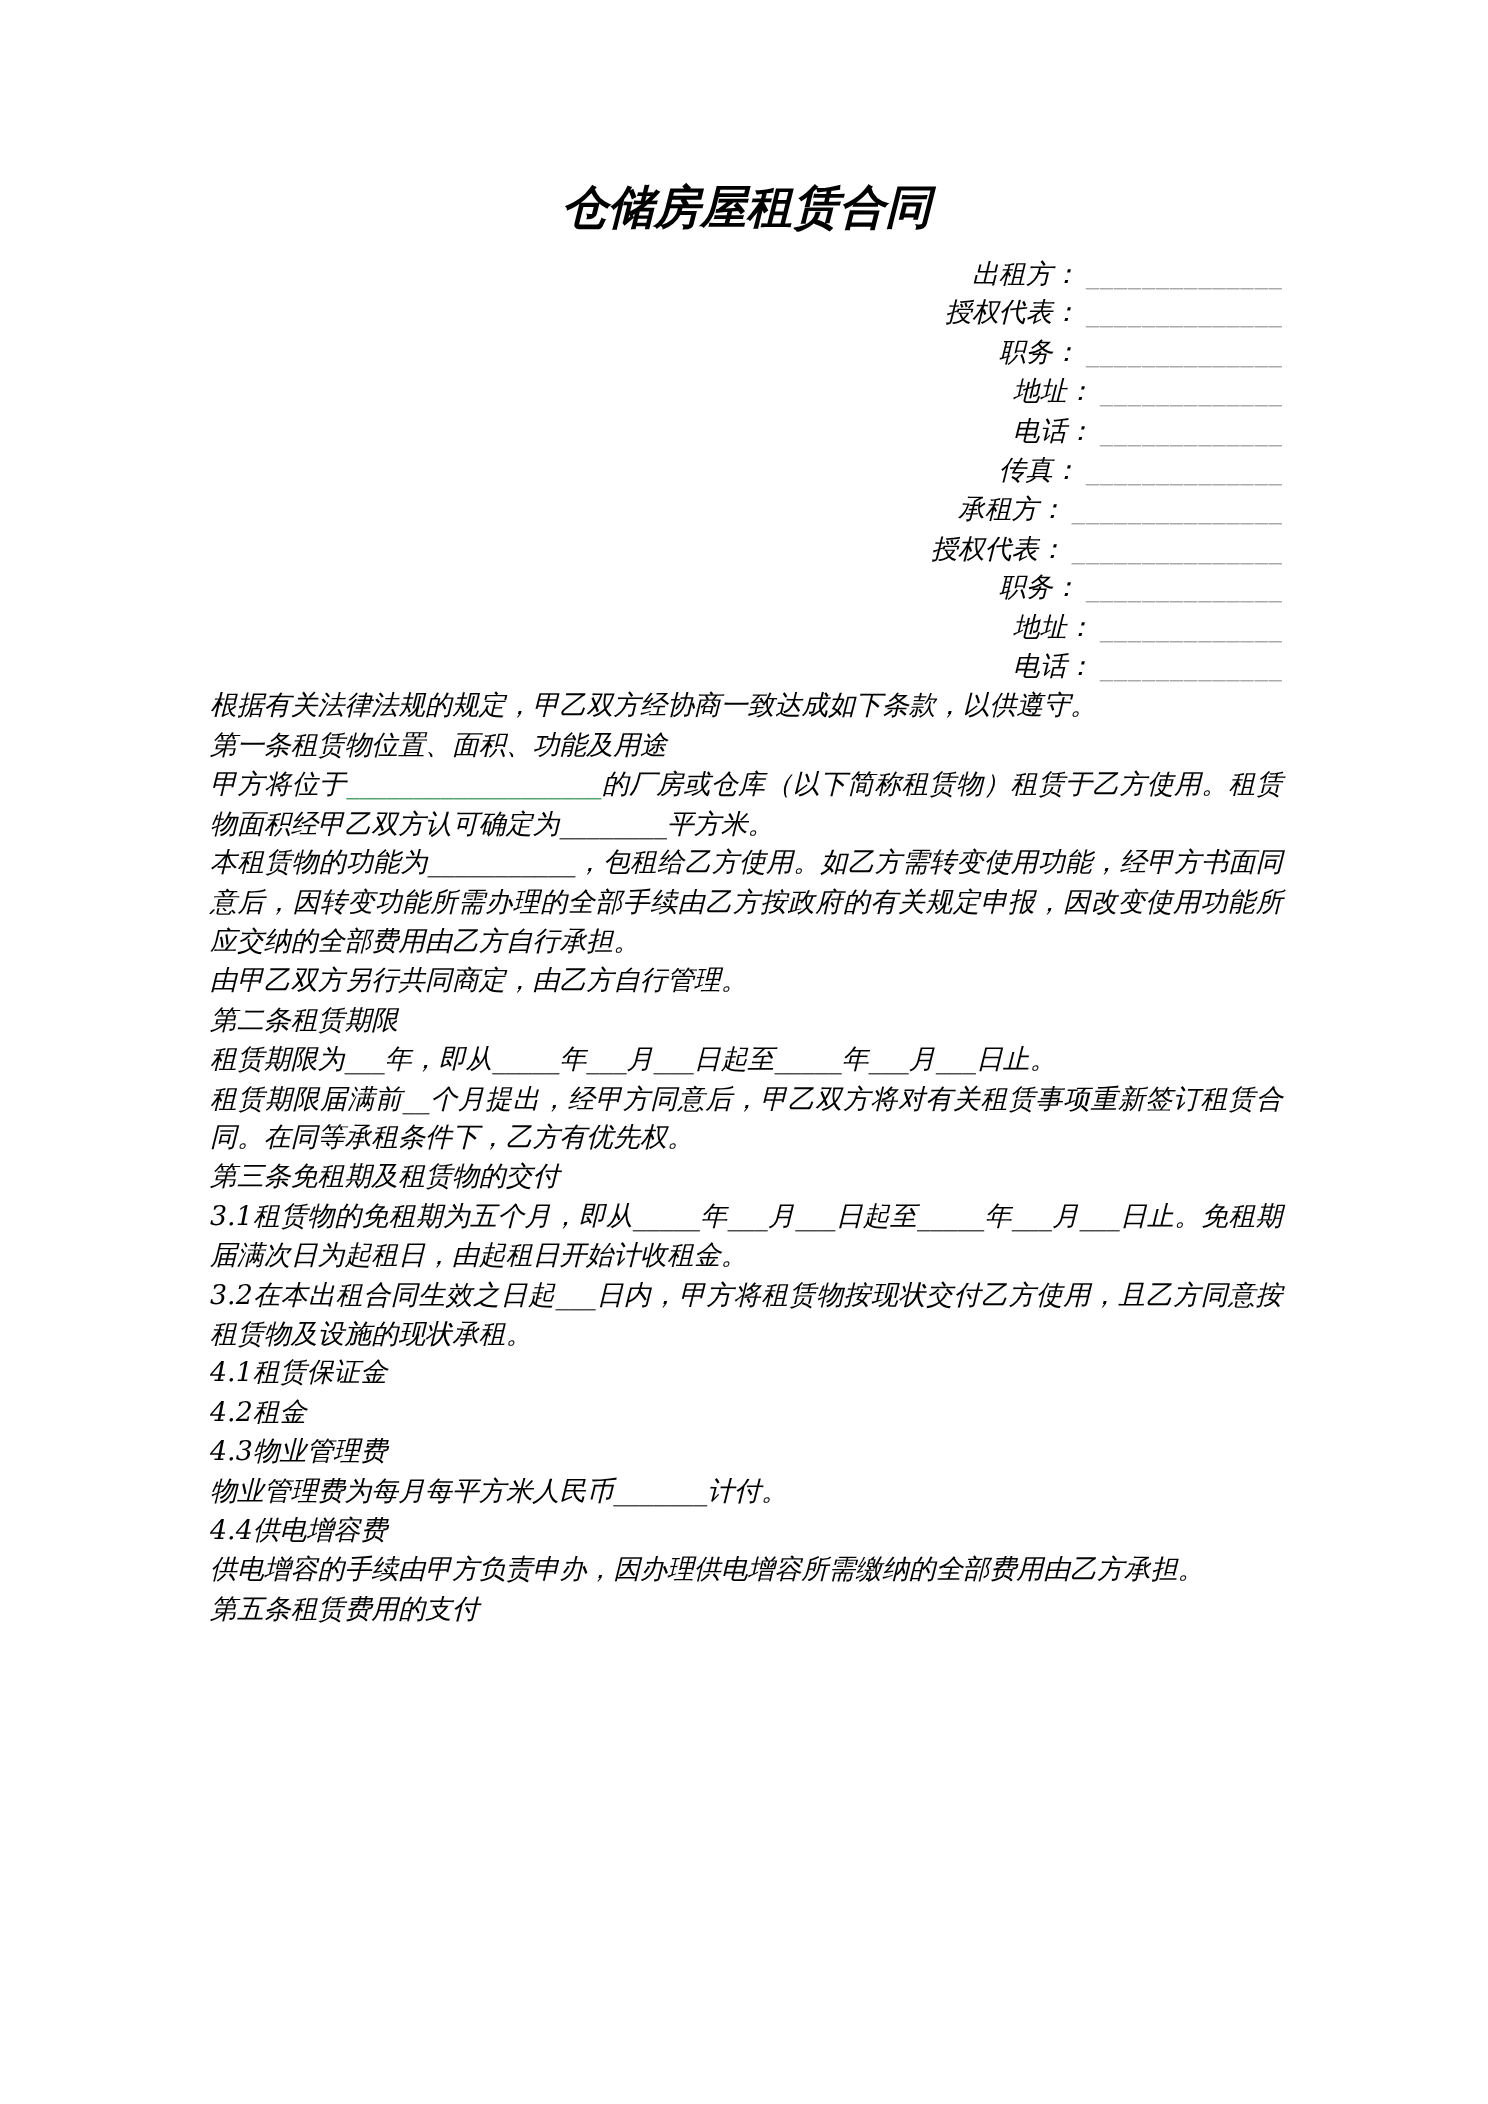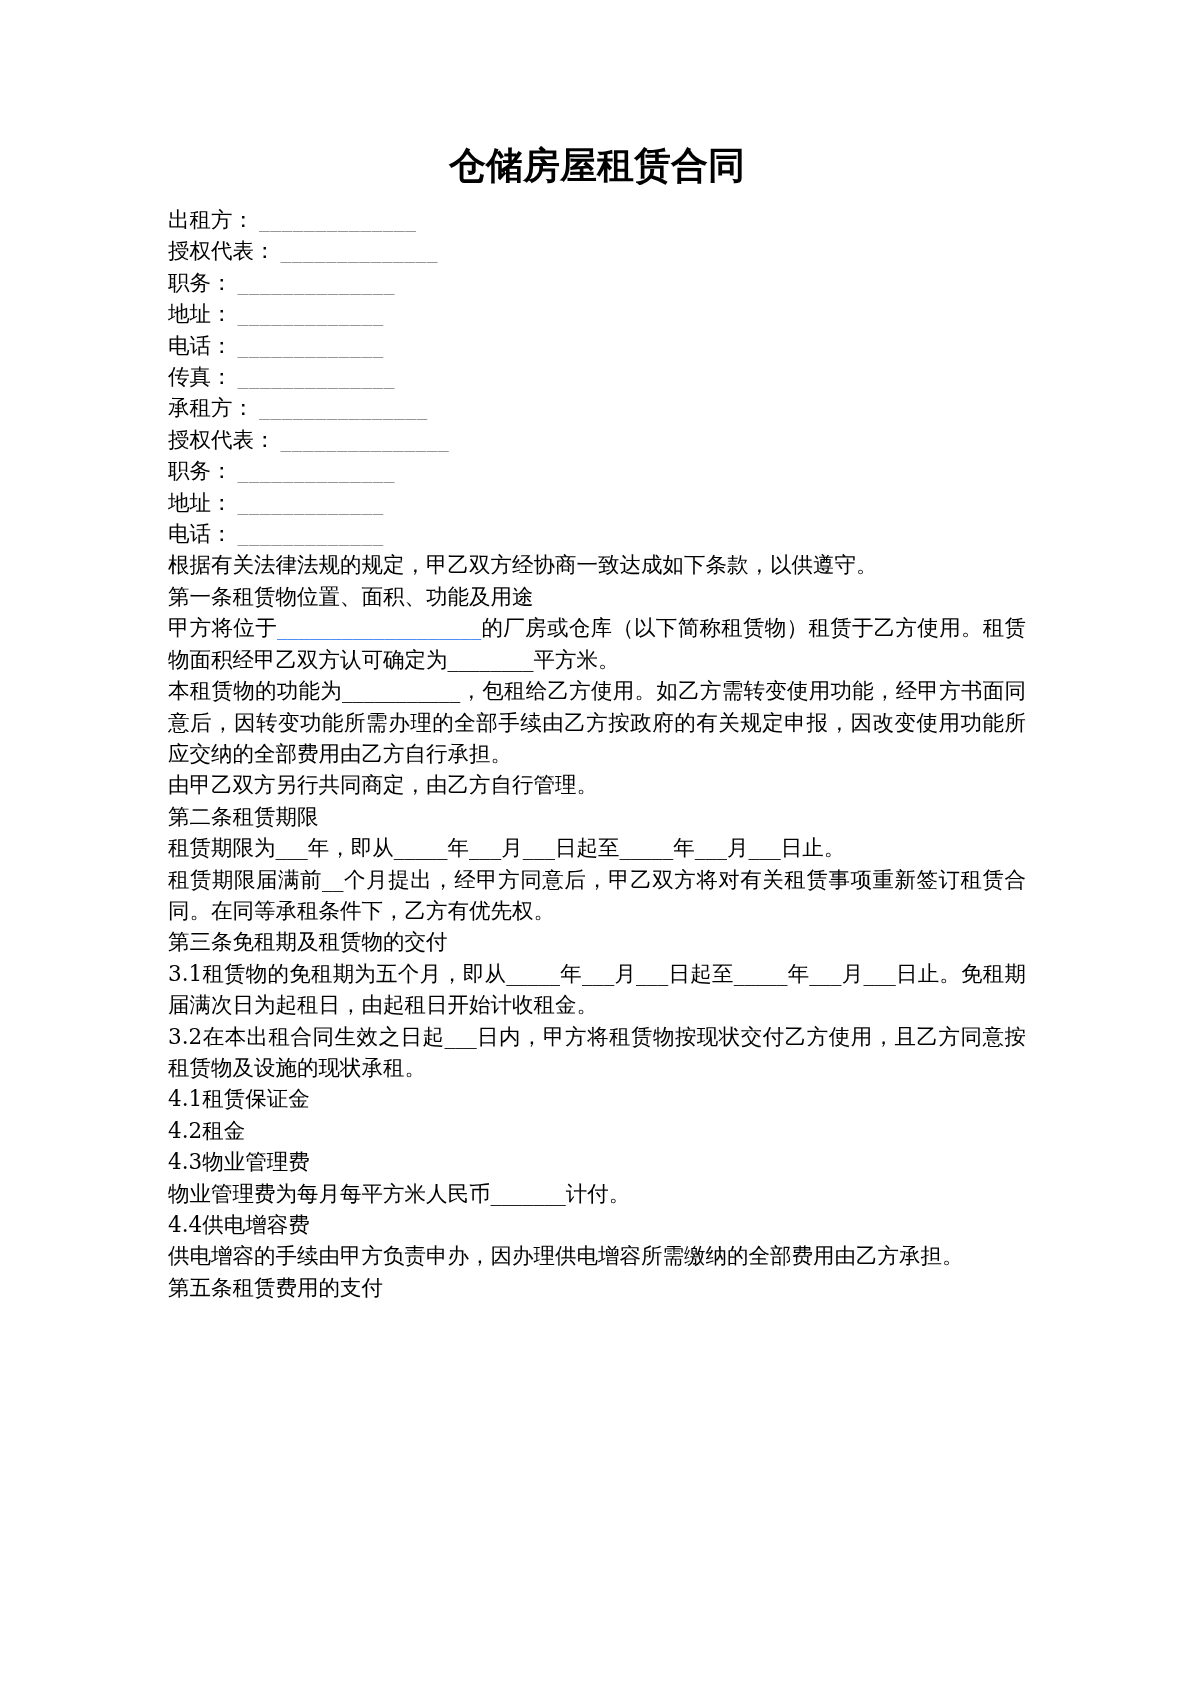--- a/index.html
+++ b/index.html
@@ -3,30 +3,31 @@
 <meta charset="utf-8">
 <style>
   html, body { margin:0; padding:0; background:#ffffff; }
   .page {
     width:1190px; height:1683px; box-sizing:border-box;
     padding:140px 164px 0 168px;
     background:#ffffff;
     font-family:"DejaVu Serif","Liberation Serif",serif;
     font-size:21.5px; line-height:31.4px; color:#000;
     overflow:hidden;
+    font-style:italic;
   }
   .title {
     font-size:37px; font-weight:700; text-align:center;
     margin:0 0 14px 0; line-height:50px; color:#000;
   }
   p.line { margin:0; padding:0; text-align:justify; }
-  .fields p.line { text-align:left; }
+  .fields p.line { text-align:right; }
   .blank { color:#8c8c8c; letter-spacing:0.5px; }
   .field-blank { margin-left:5px; }
-  .inline-blank { color:#3b82f6; }
+  .inline-blank { color:#15803d; }
 </style>
 </head>
 <body>
 
 <div class="page">
 
   <h1 class="title">仓储房屋租赁合同</h1>
 
   <div class="fields">
     <p class="line"><span>出租方：</span><span class="blank field-blank">______________</span></p>

